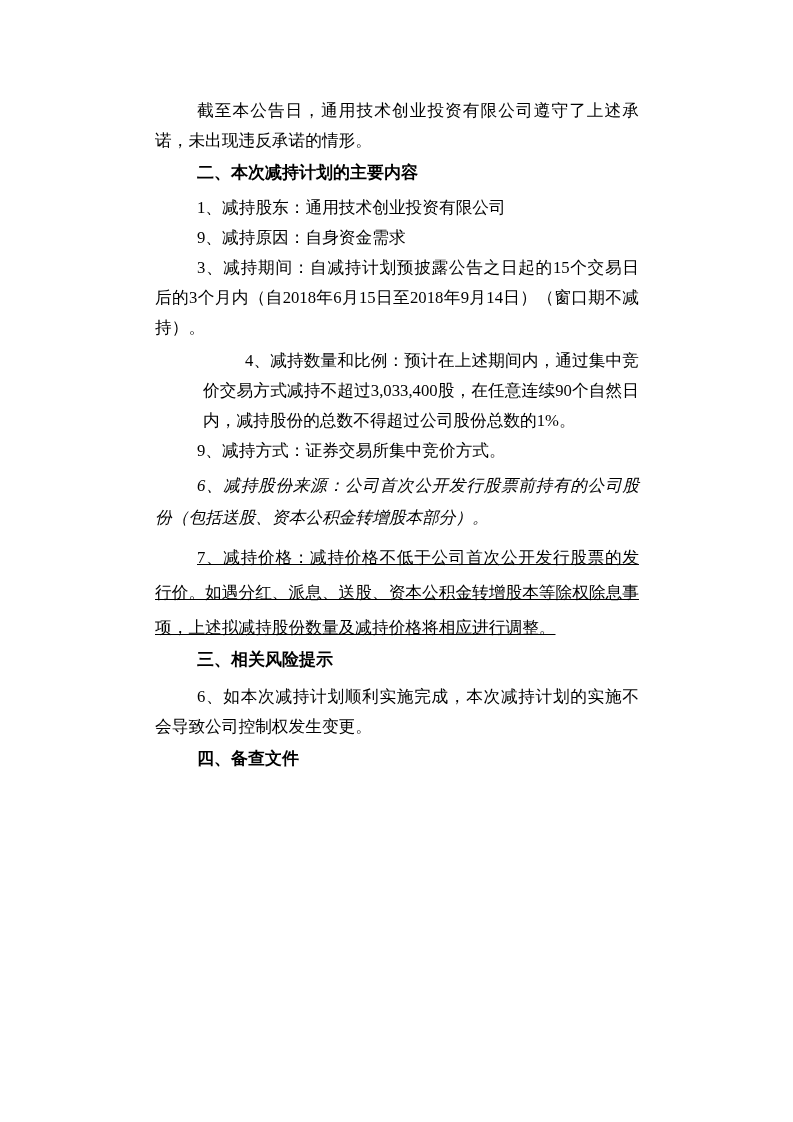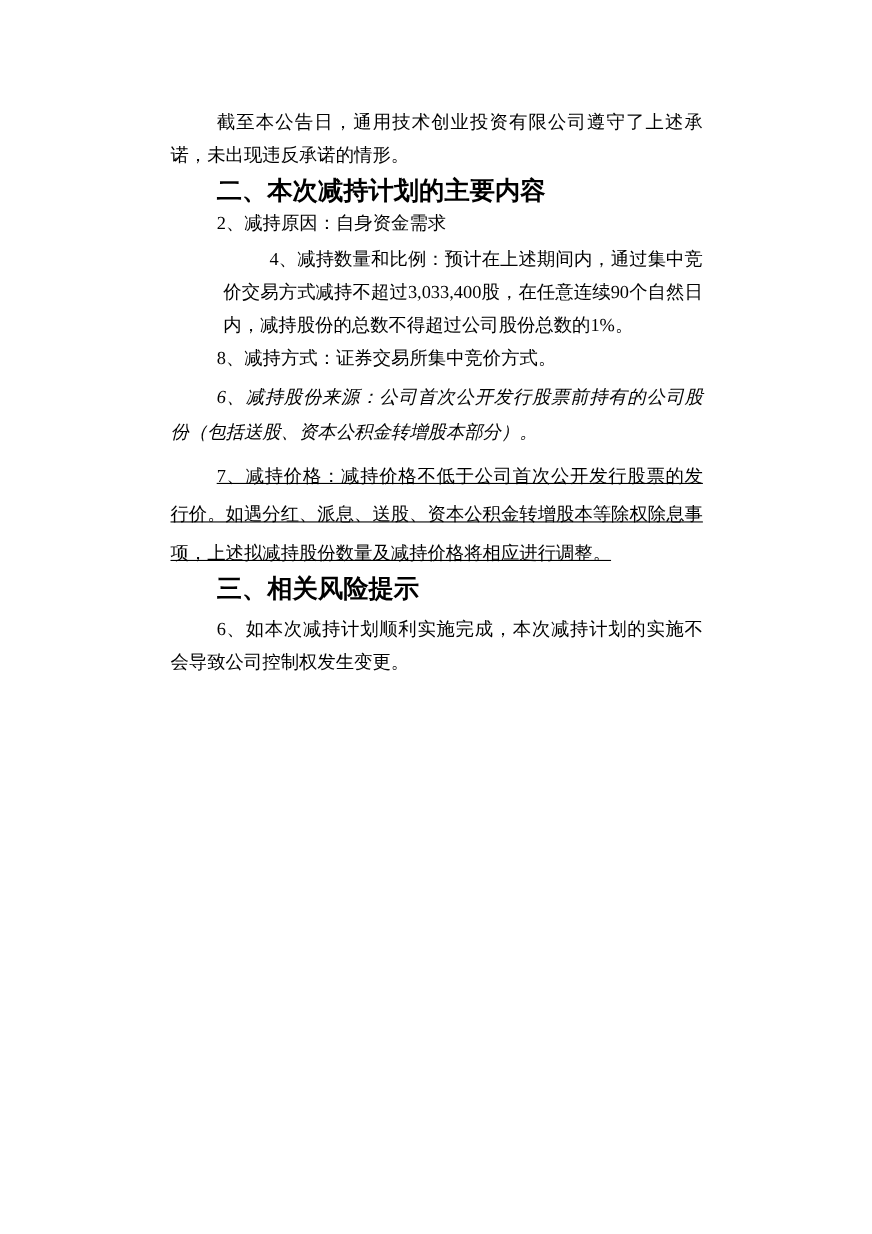--- a/index.html
+++ b/index.html
@@ -23,41 +23,44 @@
     margin: 0;
     font-size: 16.7px;
     line-height: 30px;
     text-align: justify;
     text-indent: 42px;
     letter-spacing: 0;
     word-break: break-all;
   }
   .heading {
     margin: 0;
-    font-size: 23px;
+    font-size: 17px;
     line-height: 30px;
     font-weight: 700;
     text-indent: 42px;
     font-family: "Liberation Sans", "DejaVu Sans", sans-serif;
   }
   .mt2 { margin-top: 2px; }
   .mt3 { margin-top: 3px; margin-left: 48px; }
   .mt4 { margin-top: 4px; }
   .mt5 { margin-top: 5px; }
   .mt6 { margin-top: 6px; }
   .mt7 { margin-top: 7px; }
   .lh32 { line-height: 32px; font-style: italic; }
   .lh35 { line-height: 35px; text-decoration: underline; }
 </style>
 </head>
 <body>
 
 <div class="page">
   <p class="para">截至本公告日，通用技术创业投资有限公司遵守了上述承诺，未出现违反承诺的情形。</p>
   <h2 class="heading mt2">二、本次减持计划的主要内容</h2>
-  <p class="para">2、减持原因：自身资金需求</p>
+  <p class="para mt5">1、减持股东：通用技术创业投资有限公司</p>
+  <p class="para">9、减持原因：自身资金需求</p>
+  <p class="para">3、减持期间：自减持计划预披露公告之日起的15个交易日后的3个月内（自2018年6月15日至2018年9月14日）（窗口期不减持）。</p>
   <p class="para mt3">4、减持数量和比例：预计在上述期间内，通过集中竞价交易方式减持不超过3,033,400股，在任意连续90个自然日内，减持股份的总数不得超过公司股份总数的1%。</p>
-  <p class="para">8、减持方式：证券交易所集中竞价方式。</p>
+  <p class="para">9、减持方式：证券交易所集中竞价方式。</p>
   <p class="para mt4 lh32">6、减持股份来源：公司首次公开发行股票前持有的公司股份（包括送股、资本公积金转增股本部分）。</p>
   <p class="para mt6 lh35">7、减持价格：减持价格不低于公司首次公开发行股票的发行价。如遇分红、派息、送股、资本公积金转增股本等除权除息事项，上述拟减持股份数量及减持价格将相应进行调整。</p>
   <h2 class="heading">三、相关风险提示</h2>
   <p class="para mt7">6、如本次减持计划顺利实施完成，本次减持计划的实施不会导致公司控制权发生变更。</p>
+  <h2 class="heading mt2">四、备查文件</h2>
 </div>
 
 </body></html>

